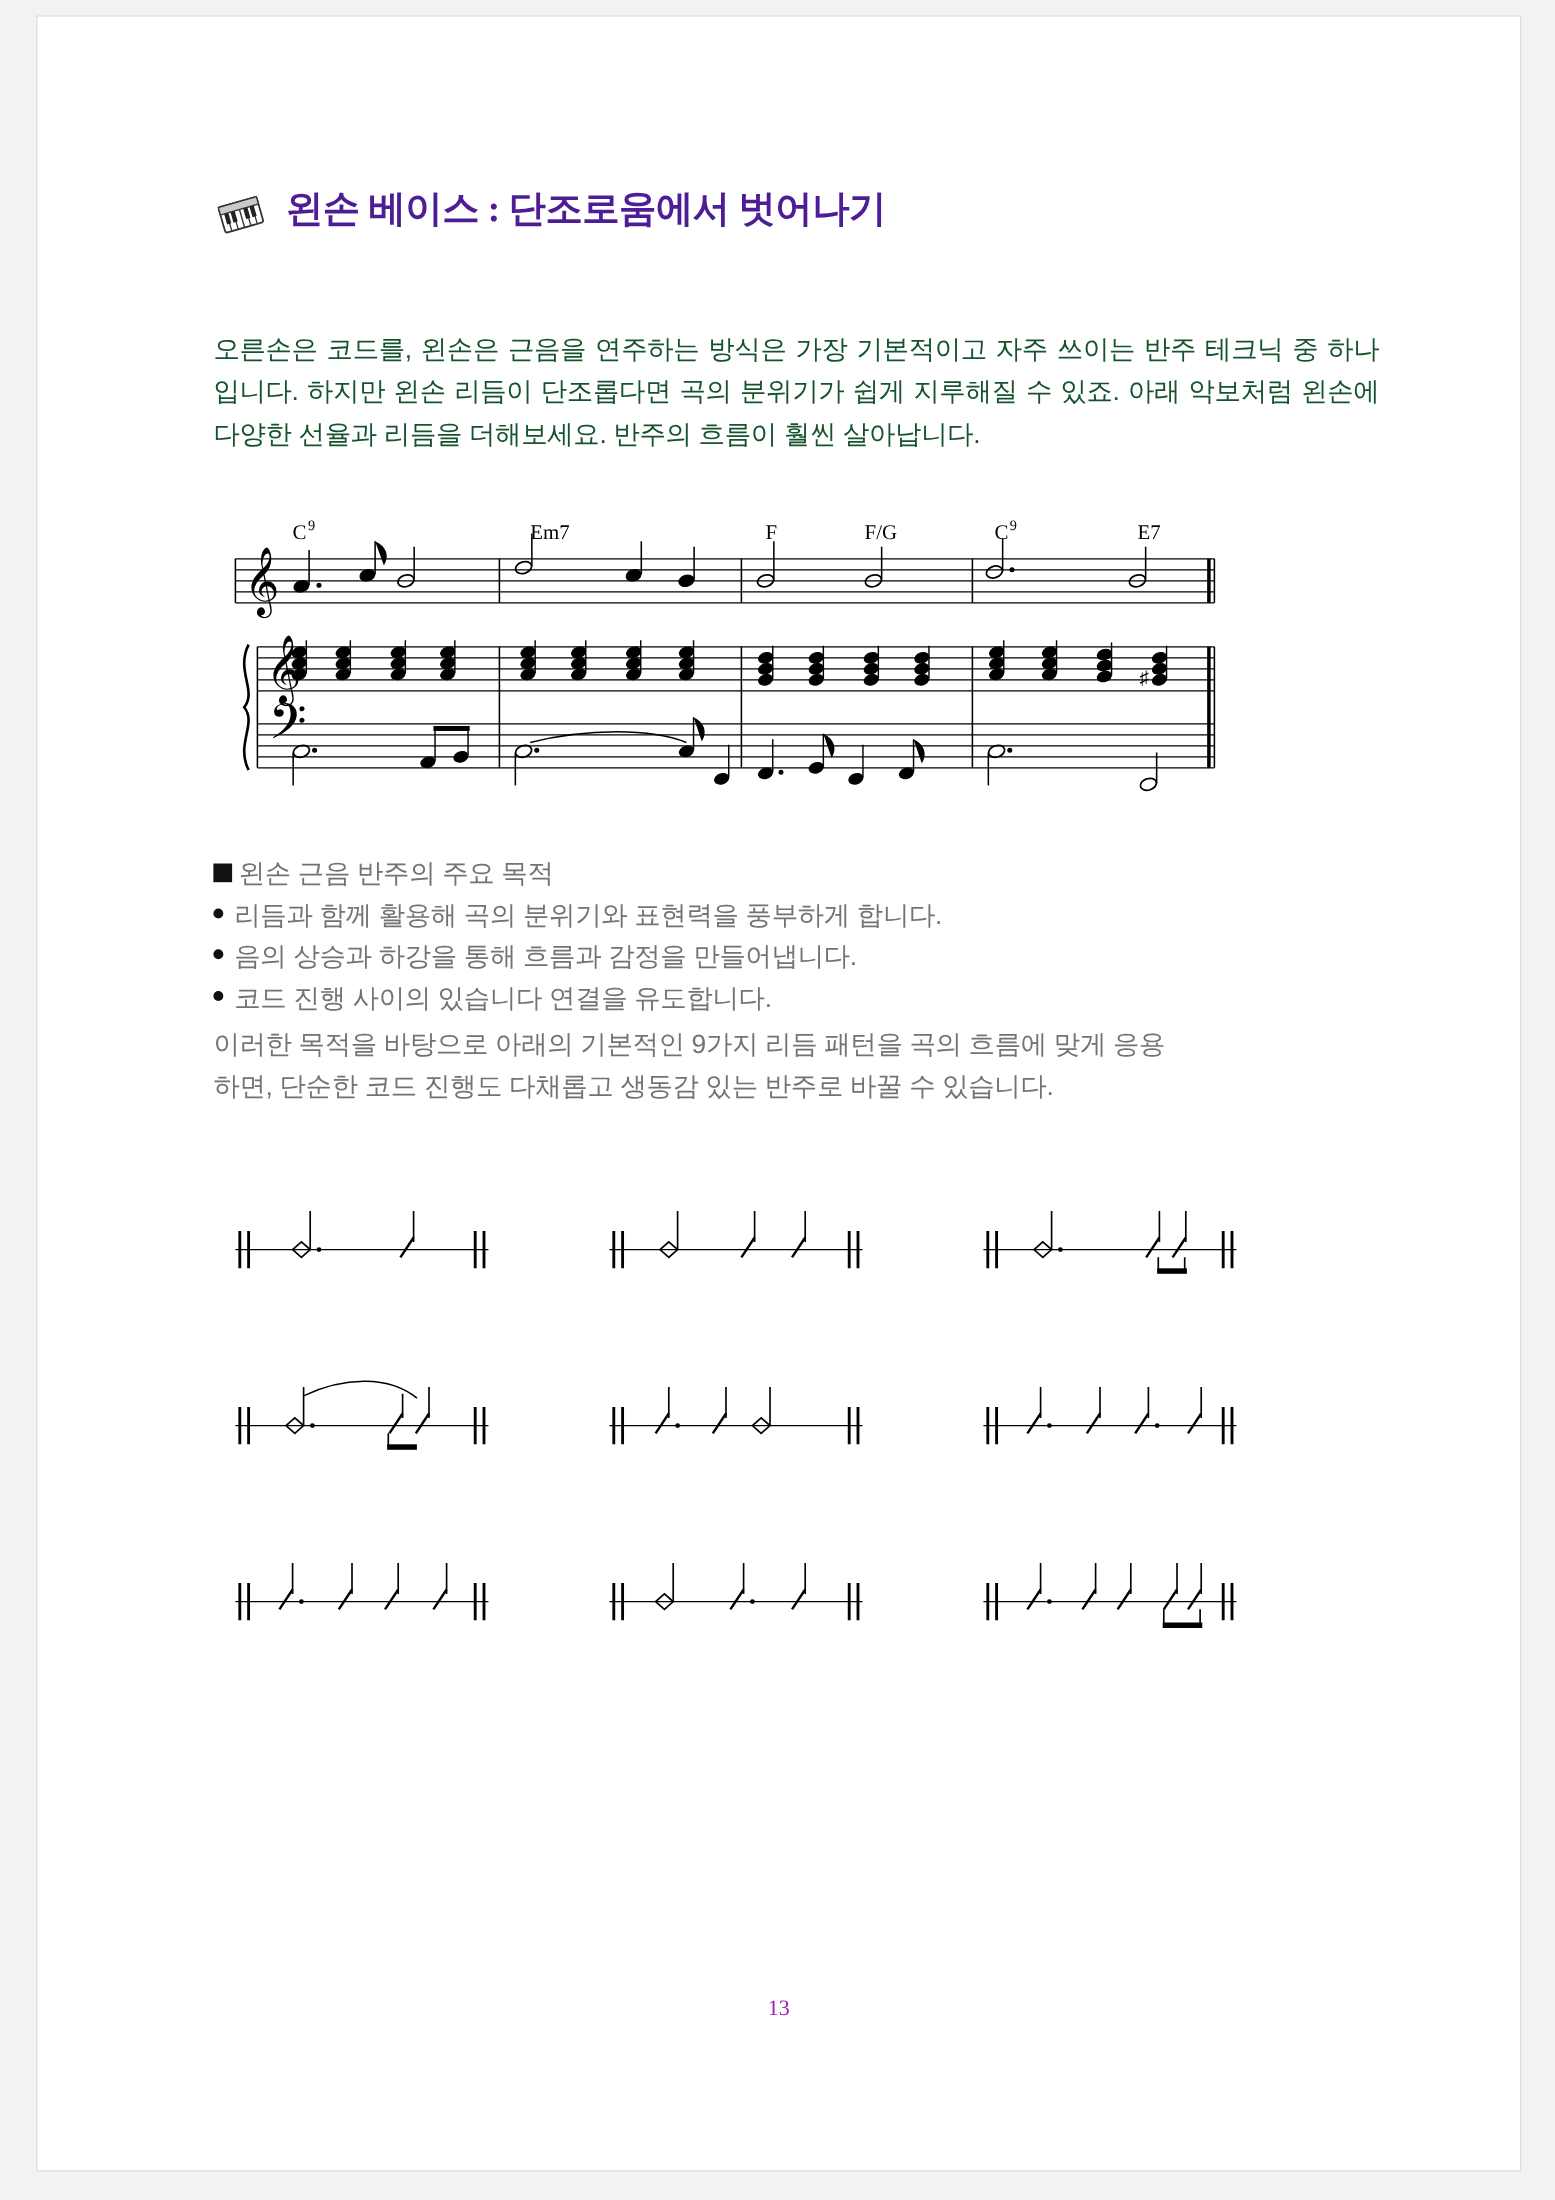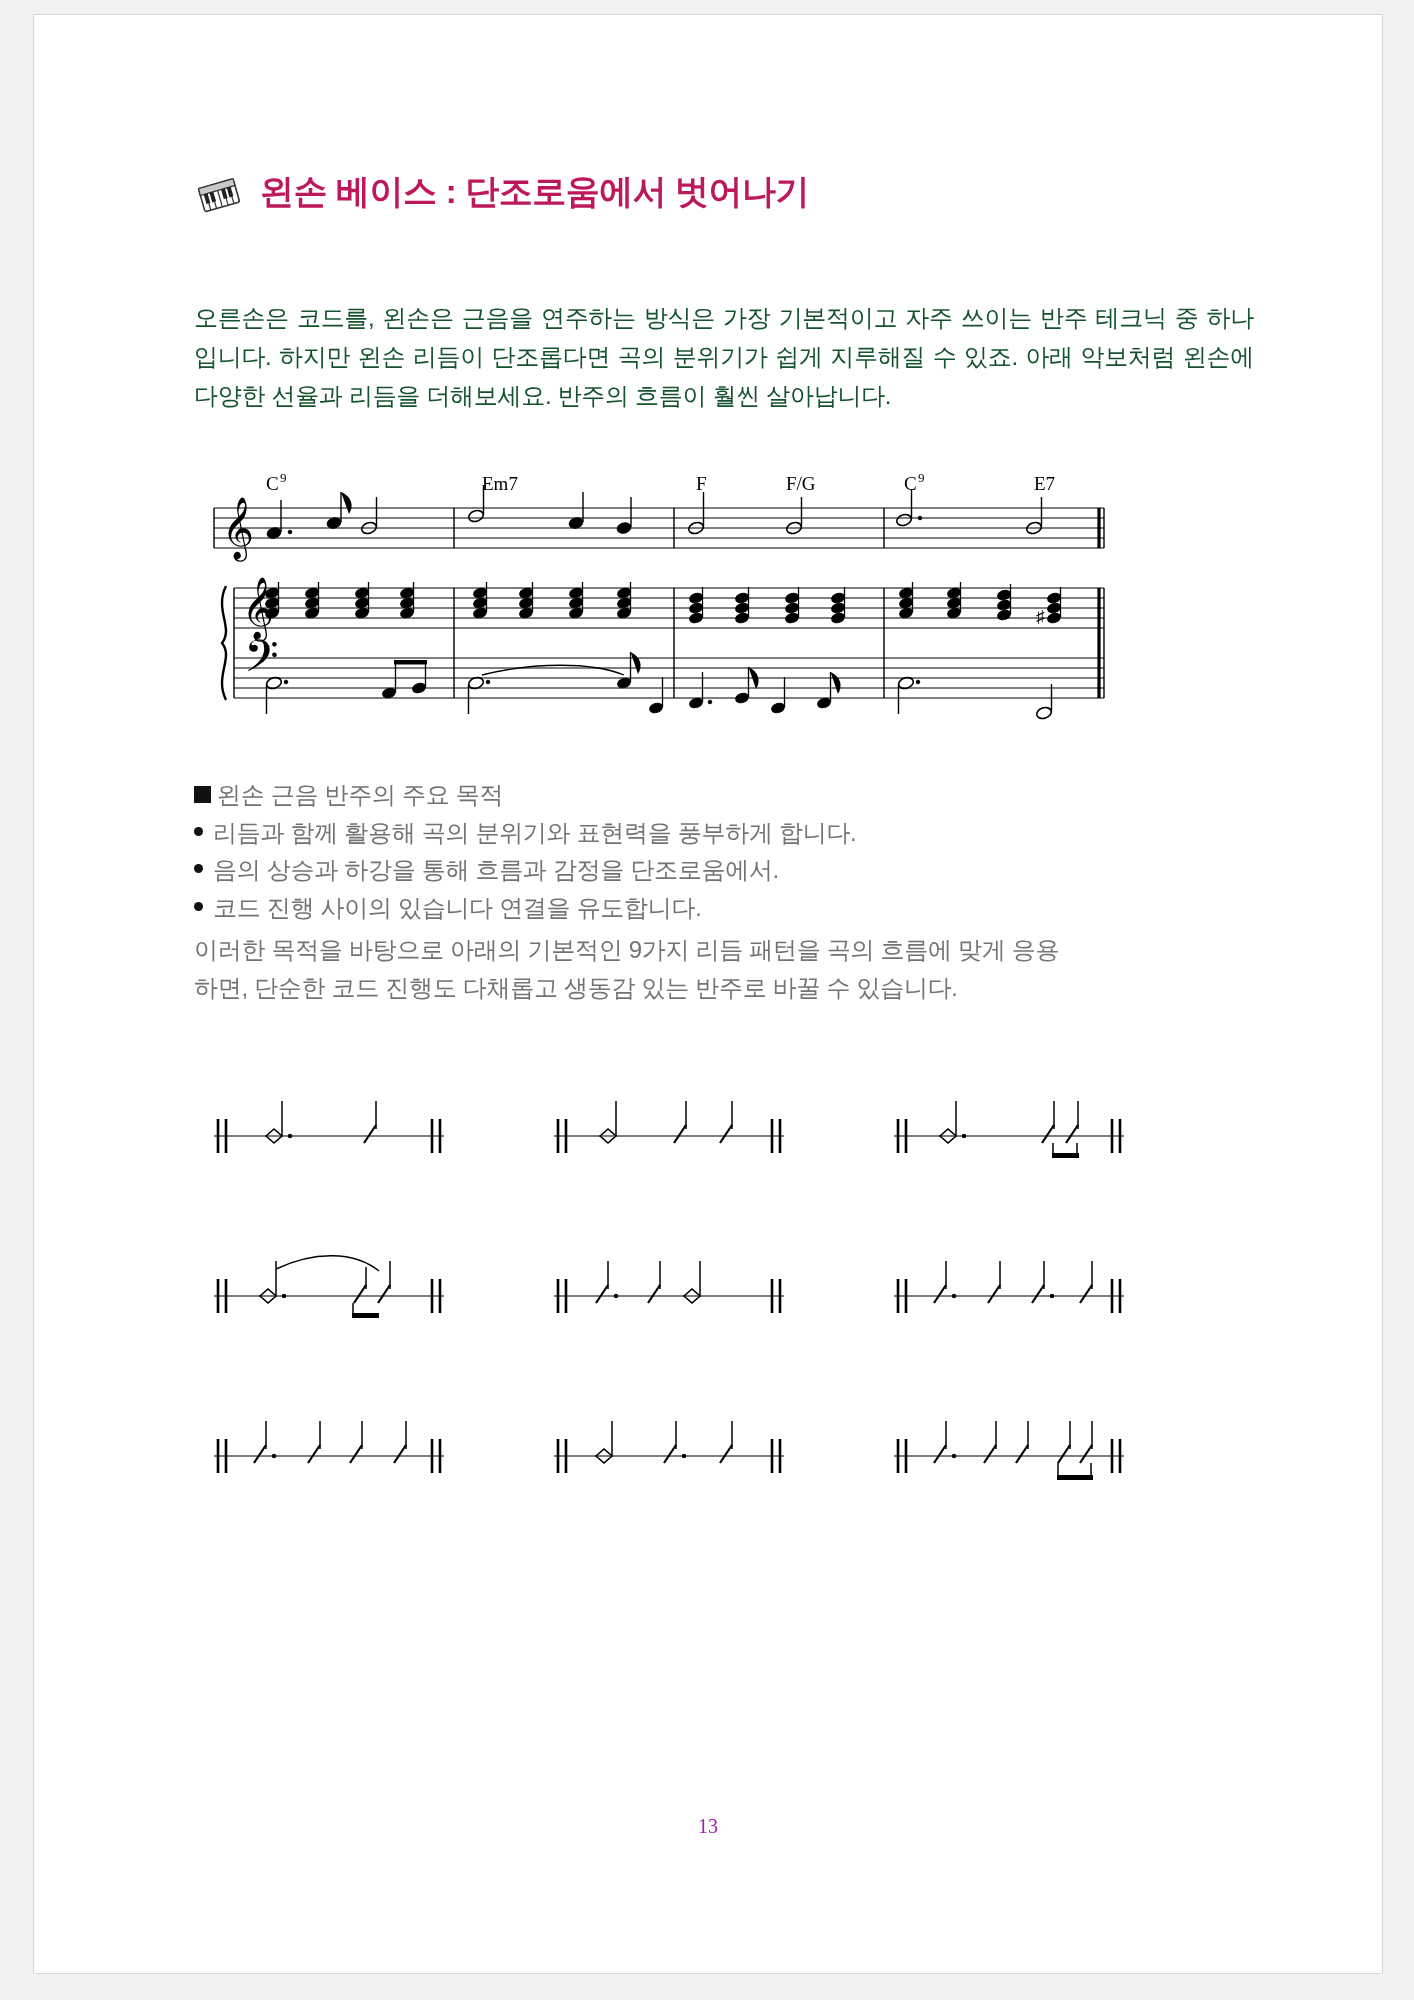--- a/index.html
+++ b/index.html
@@ -41,23 +41,24 @@
   .piano-icon {
     width: 52px;
     height: 52px;
     flex: none;
     position: relative;
     top: 4px;
   }
   .title-text {
     font-size: 34px;
     font-weight: bold;
-    color: #be185d;
+    color: #4c1d95;
     letter-spacing: -0.5px;
     line-height: 1.2;
+    font-family: Liberation Serif, serif;
   }
 
   
   .para {
     margin-top: 82px;
     font-size: 24px;
     line-height: 1.62;
     color: #14532d;
     letter-spacing: -0.3px;
     text-align: justify;
@@ -461,21 +462,21 @@
       <div class="list-head">
         <span class="sq"></span>
         <span>왼손 근음 반주의 주요 목적</span>
       </div>
       <div class="bullet-line">
         <span class="dot"></span>
         <span>리듬과 함께 활용해 곡의 분위기와 표현력을 풍부하게 합니다.</span>
       </div>
       <div class="bullet-line">
         <span class="dot"></span>
-        <span>음의 상승과 하강을 통해 흐름과 감정을 단조로움에서.</span>
+        <span>음의 상승과 하강을 통해 흐름과 감정을 만들어냅니다.</span>
       </div>
       <div class="bullet-line">
         <span class="dot"></span>
         <span>코드 진행 사이의 있습니다 연결을 유도합니다.</span>
       </div>
       <div class="tail">이러한 목적을 바탕으로 아래의 기본적인 9가지 리듬 패턴을 곡의 흐름에 맞게 응용</div>
       <div>하면, 단순한 코드 진행도 다채롭고 생동감 있는 반주로 바꿀 수 있습니다.</div>
     </div>
 
     <div class="patterns">

